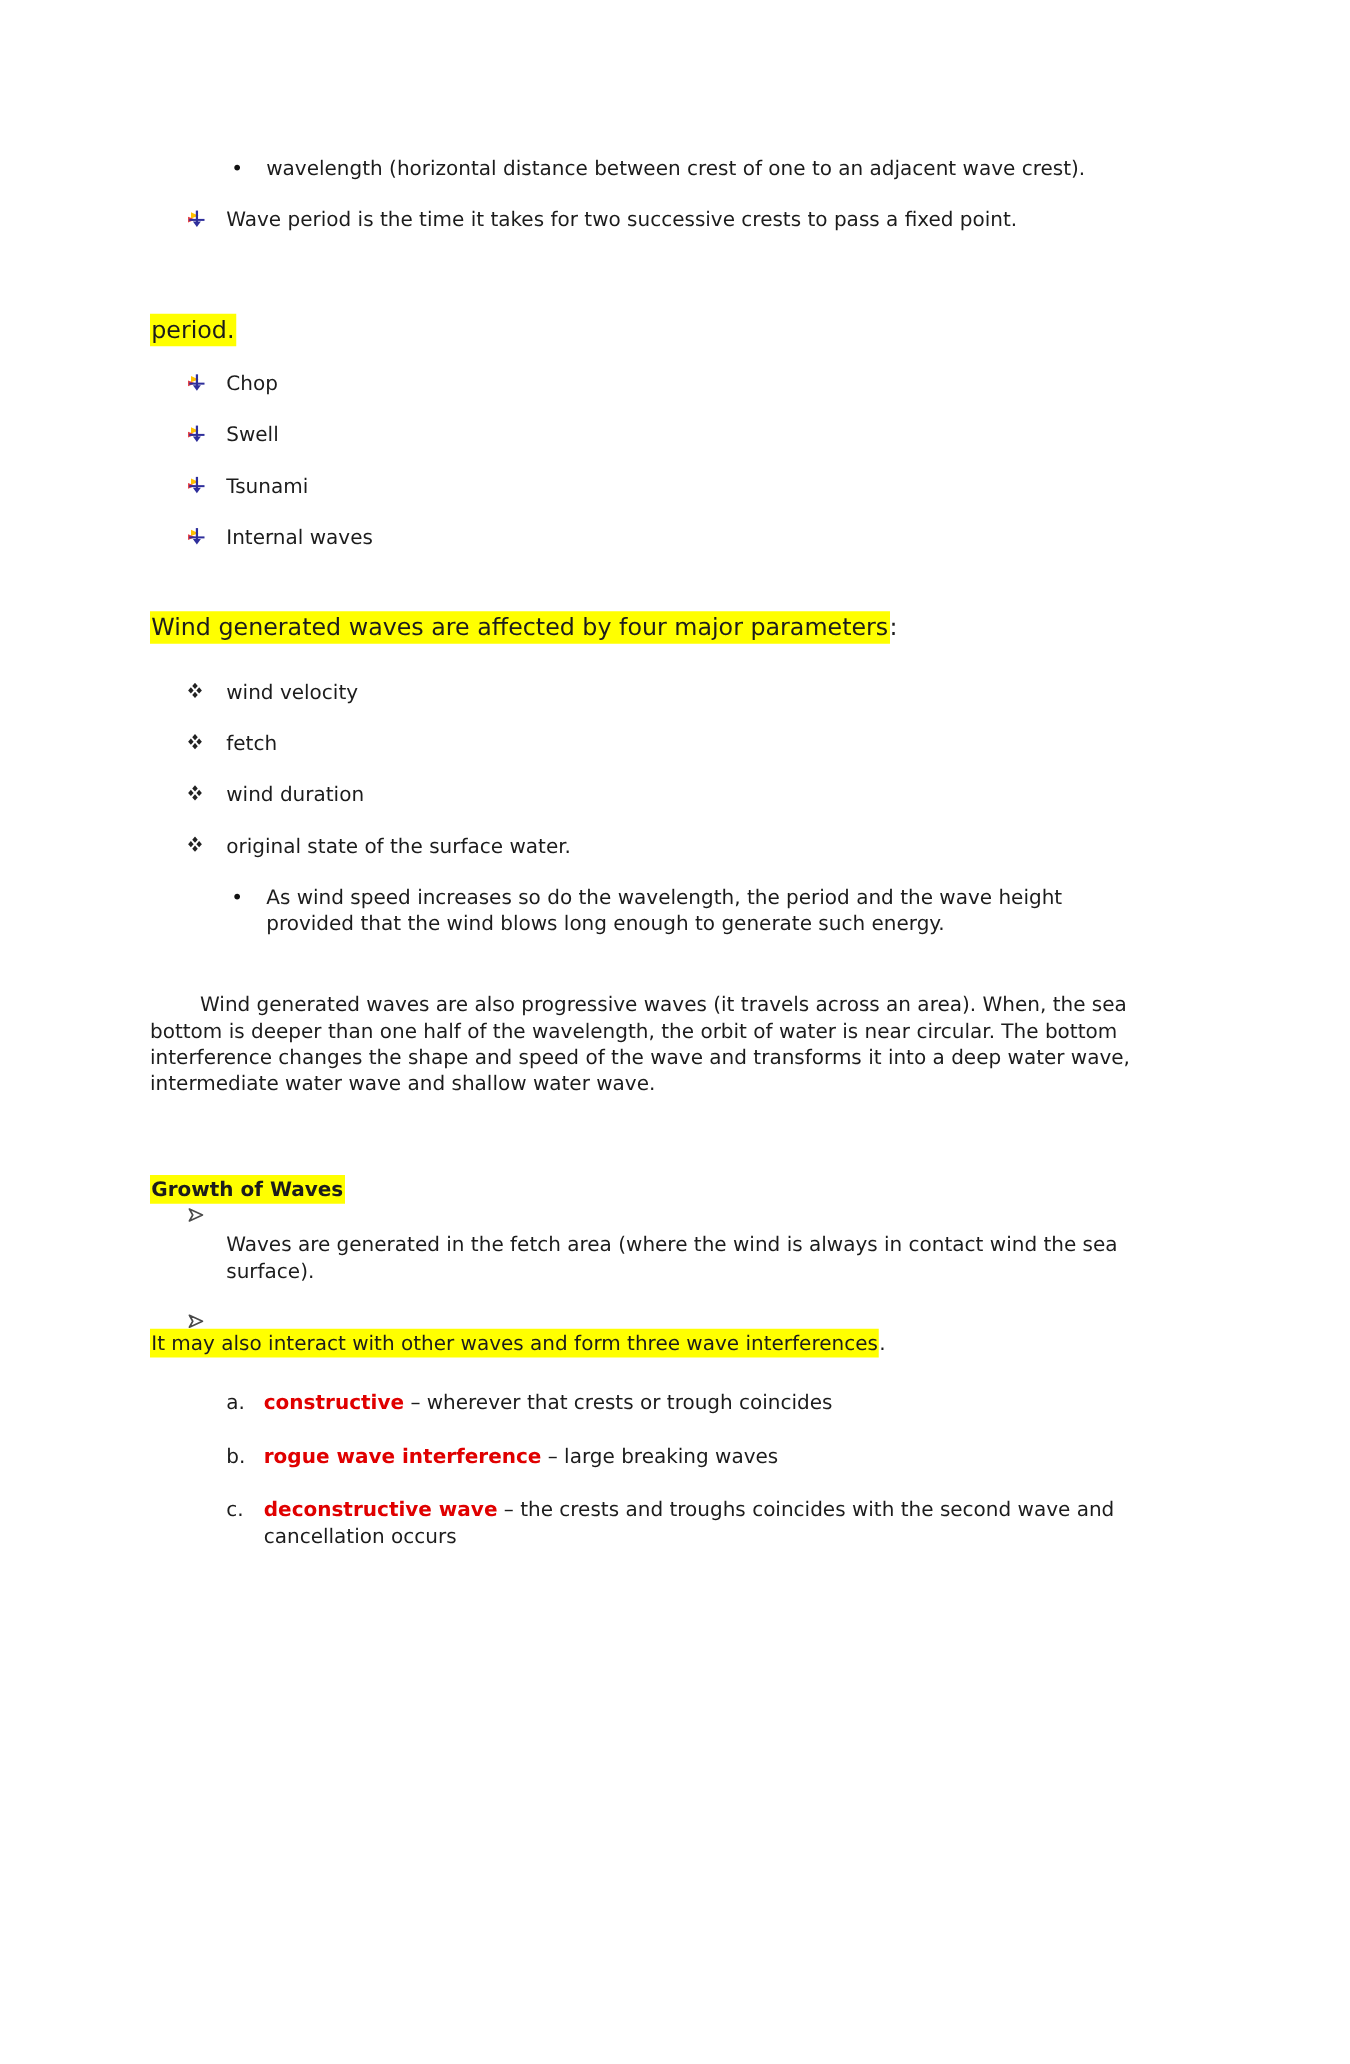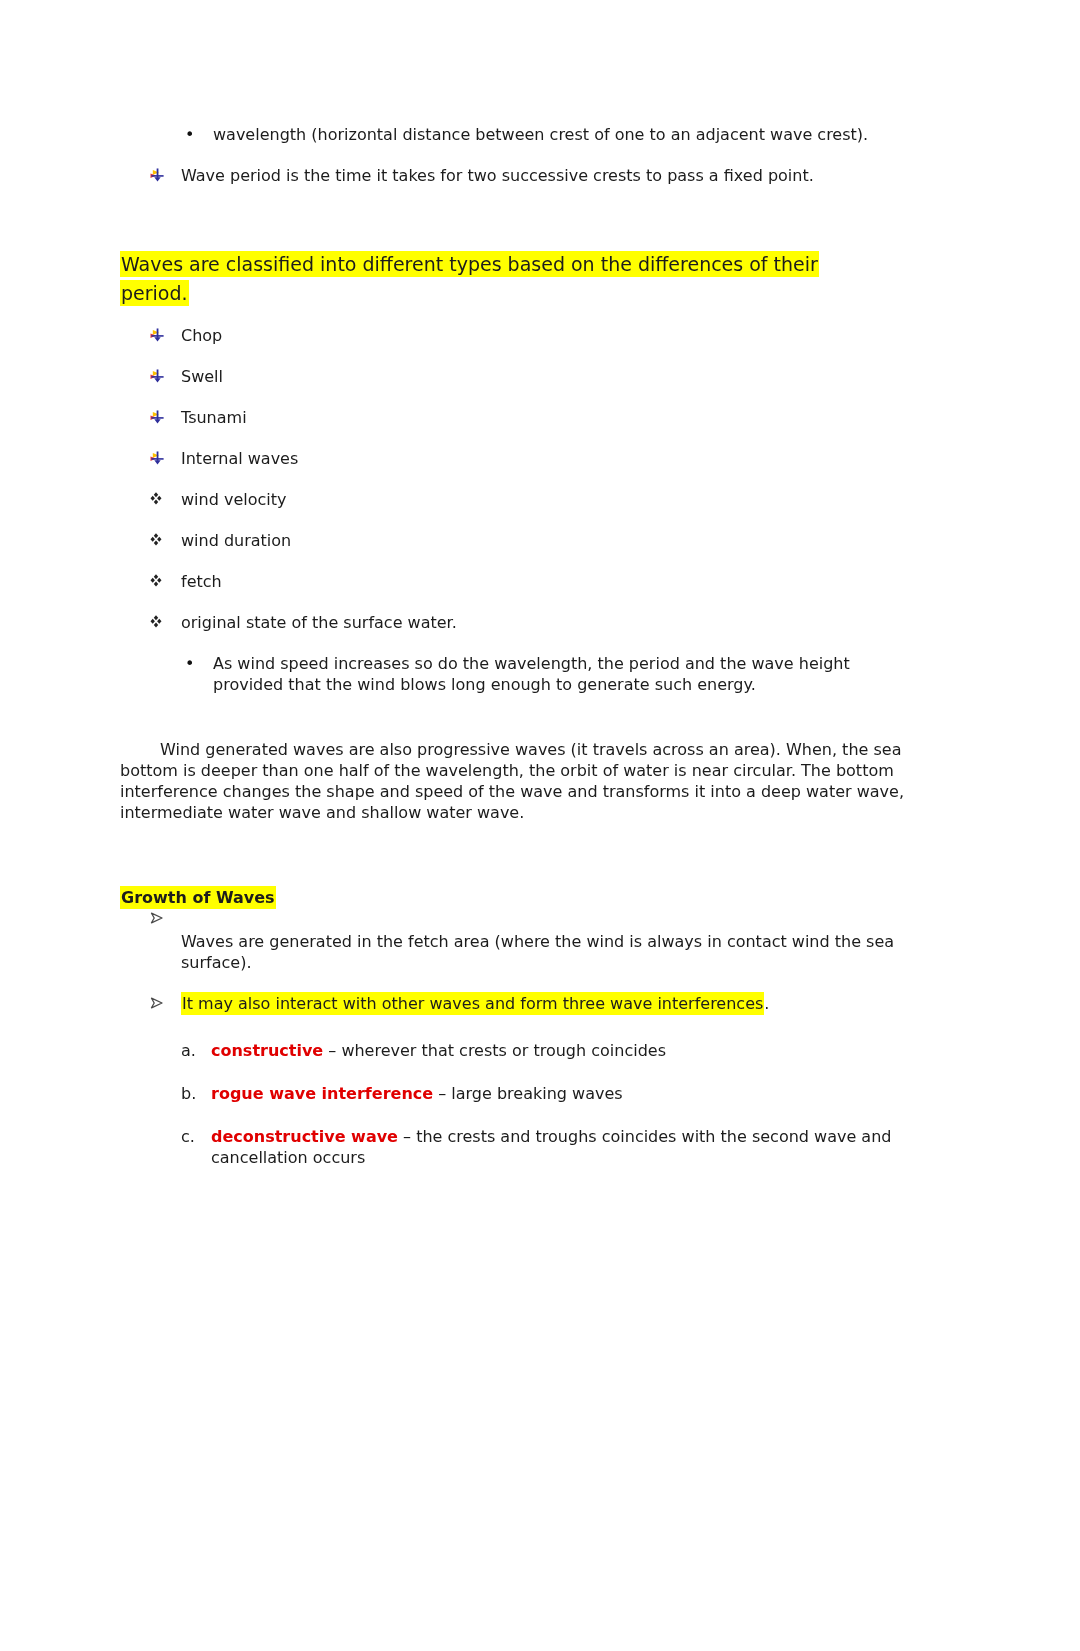--- a/index.html
+++ b/index.html
@@ -67,21 +67,21 @@
     text-indent: 40px;
     max-width: 845px;
   }
   .growth-heading {
     margin-top: 64px;
     font-weight: bold;
     font-size: 16px;
     line-height: 21px;
   }
   .fetch-item .txt { max-width: 758px; margin-top: 23px; }
-  .interact-item { margin-bottom: 26px; }
+  .interact-item { margin-bottom: 26px; flex-direction: column; }
   .abc-item {
     display: flex;
     align-items: flex-start;
     margin-left: 61px;
     margin-bottom: 22px;
   }
   .abc-item .abc-label {
     flex: none;
     width: 30px;
   }
@@ -128,21 +128,20 @@
   <div class="li gap-after">
     <span class="marker">
       <svg class="icon-svg" width="15" height="15" viewBox="0 0 16 16">
           <use href="#pin-bullet"></use>
         </svg>
     </span>
     <span class="txt">Wave period is the time it takes for two successive crests to pass a fixed point.</span>
   </div>
 
   <div class="big-heading heading-classify">
-    <div><mark>Waves are classified into different types based on the differences of their</mark></div>
     <div><mark>period.</mark></div>
   </div>
 
   <div class="li">
     <span class="marker">
         <svg class="icon-svg" width="15" height="15" viewBox="0 0 16 16">
           <use href="#pin-bullet"></use>
         </svg>
       </span>
     <span class="txt">Chop</span>
@@ -165,44 +164,47 @@
   </div>
   <div class="li">
     <span class="marker">
         <svg class="icon-svg" width="15" height="15" viewBox="0 0 16 16">
           <use href="#pin-bullet"></use>
         </svg>
       </span>
     <span class="txt">Internal waves</span>
   </div>
 
+  <div class="big-heading heading-params">
+    <mark>Wind generated waves are affected by four major parameters</mark><span>:</span>
+  </div>
 
   <div class="li">
     <span class="marker">
         <svg class="icon-svg" width="12" height="13" viewBox="0 0 12 13">
           <use href="#diamond-bullet"></use>
         </svg>
       </span>
     <span class="txt">wind velocity</span>
   </div>
   <div class="li">
     <span class="marker">
         <svg class="icon-svg" width="12" height="13" viewBox="0 0 12 13">
           <use href="#diamond-bullet"></use>
         </svg>
       </span>
+    <span class="txt">fetch</span>
+  </div>
+  <div class="li">
+    <span class="marker">
+        <svg class="icon-svg" width="12" height="13" viewBox="0 0 12 13">
+          <use href="#diamond-bullet"></use>
+        </svg>
+      </span>
     <span class="txt">wind duration</span>
-  </div>
-  <div class="li">
-    <span class="marker">
-        <svg class="icon-svg" width="12" height="13" viewBox="0 0 12 13">
-          <use href="#diamond-bullet"></use>
-        </svg>
-      </span>
-    <span class="txt">fetch</span>
   </div>
   <div class="li">
     <span class="marker">
         <svg class="icon-svg" width="12" height="13" viewBox="0 0 12 13">
           <use href="#diamond-bullet"></use>
         </svg>
       </span>
     <span class="txt">original state of the surface water.</span>
   </div>
 

